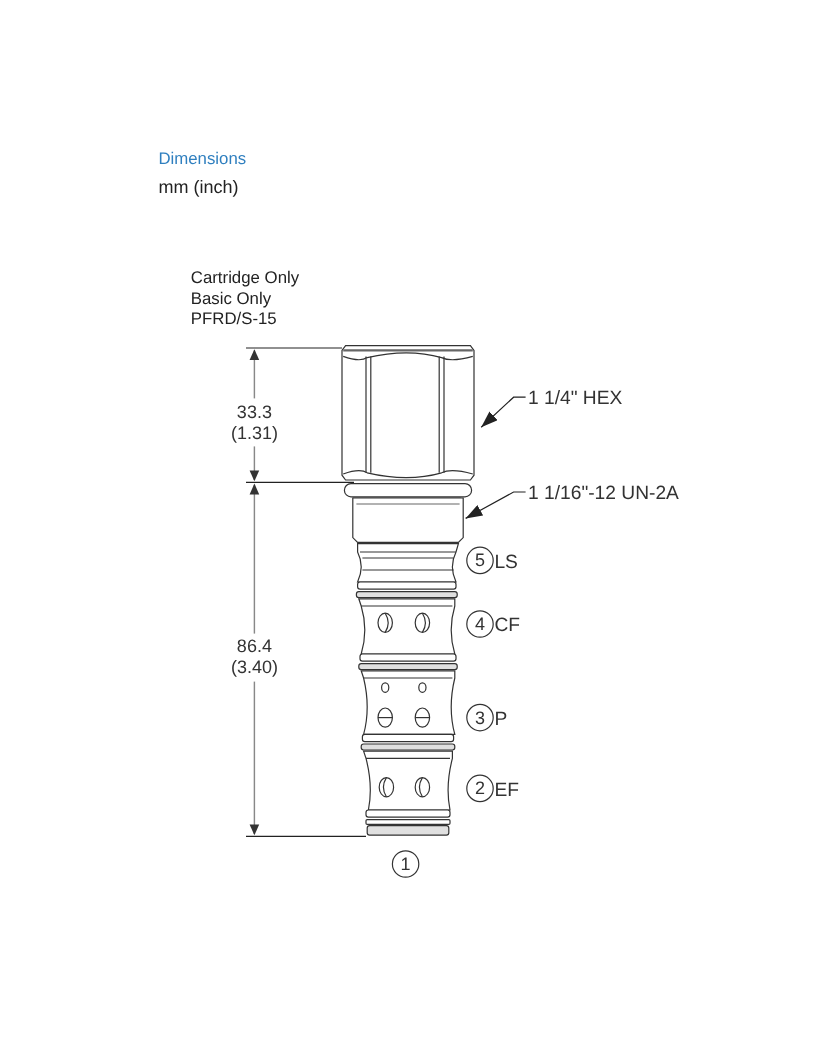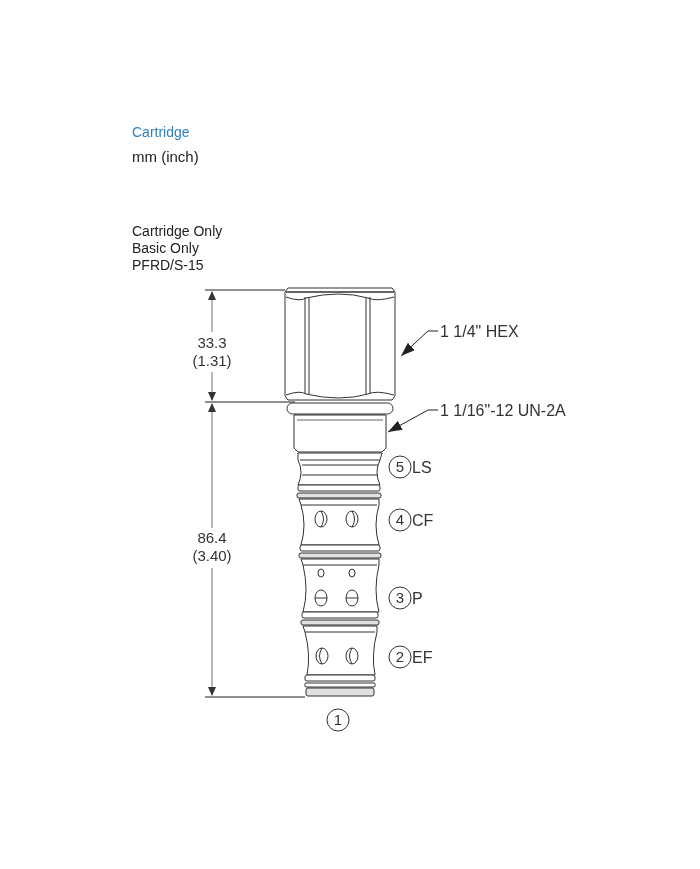--- a/index.html
+++ b/index.html
@@ -1,29 +1,29 @@
 <!DOCTYPE html>
 <html><head>
 <meta charset="utf-8">
 <style>
   html, body { margin: 0; padding: 0; background: #ffffff; }
   body { width: 700px; height: 869px; position: relative; overflow: hidden; font-family: "Liberation Sans", "DejaVu Sans", sans-serif; }
   .title { position: absolute; left: 132px; top: 124px; font-size: 14px; color: #2f7fbf; }
   .units { position: absolute; left: 132px; top: 148px; font-size: 15px; color: #222; }
   .codeblock { position: absolute; left: 132px; top: 223px; font-size: 14px; line-height: 17px; color: #222; }
-  .codeblock div { white-space: nowrap; }
+  .codeblock div { white-space: nowrap; margin-left: 27px; }
   svg.drawing { position: absolute; left: 0; top: 0; }
   .dimtxt { font-family: "Liberation Sans", "DejaVu Sans", sans-serif; font-size: 15px; fill: #333; text-anchor: middle; }
   .lbl { font-family: "Liberation Sans", "DejaVu Sans", sans-serif; font-size: 16px; fill: #333; }
   .port { font-family: "Liberation Sans", "DejaVu Sans", sans-serif; font-size: 15px; fill: #333; text-anchor: middle; }
 </style>
 </head>
 <body>
 
-<div class="title">Cartridge</div>
+<div class="title">Dimensions</div>
 <div class="units">mm (inch)</div>
 <div class="codeblock">
   <div>Cartridge Only</div>
   <div>Basic Only</div>
   <div>PFRD/S-15</div>
 </div>
 
 <svg class="drawing" width="700" height="869" viewBox="0 0 700 869">
   <defs>
     <marker id="arrUp" markerWidth="8" markerHeight="10" refX="4" refY="0" orient="auto" markerUnits="userSpaceOnUse">

